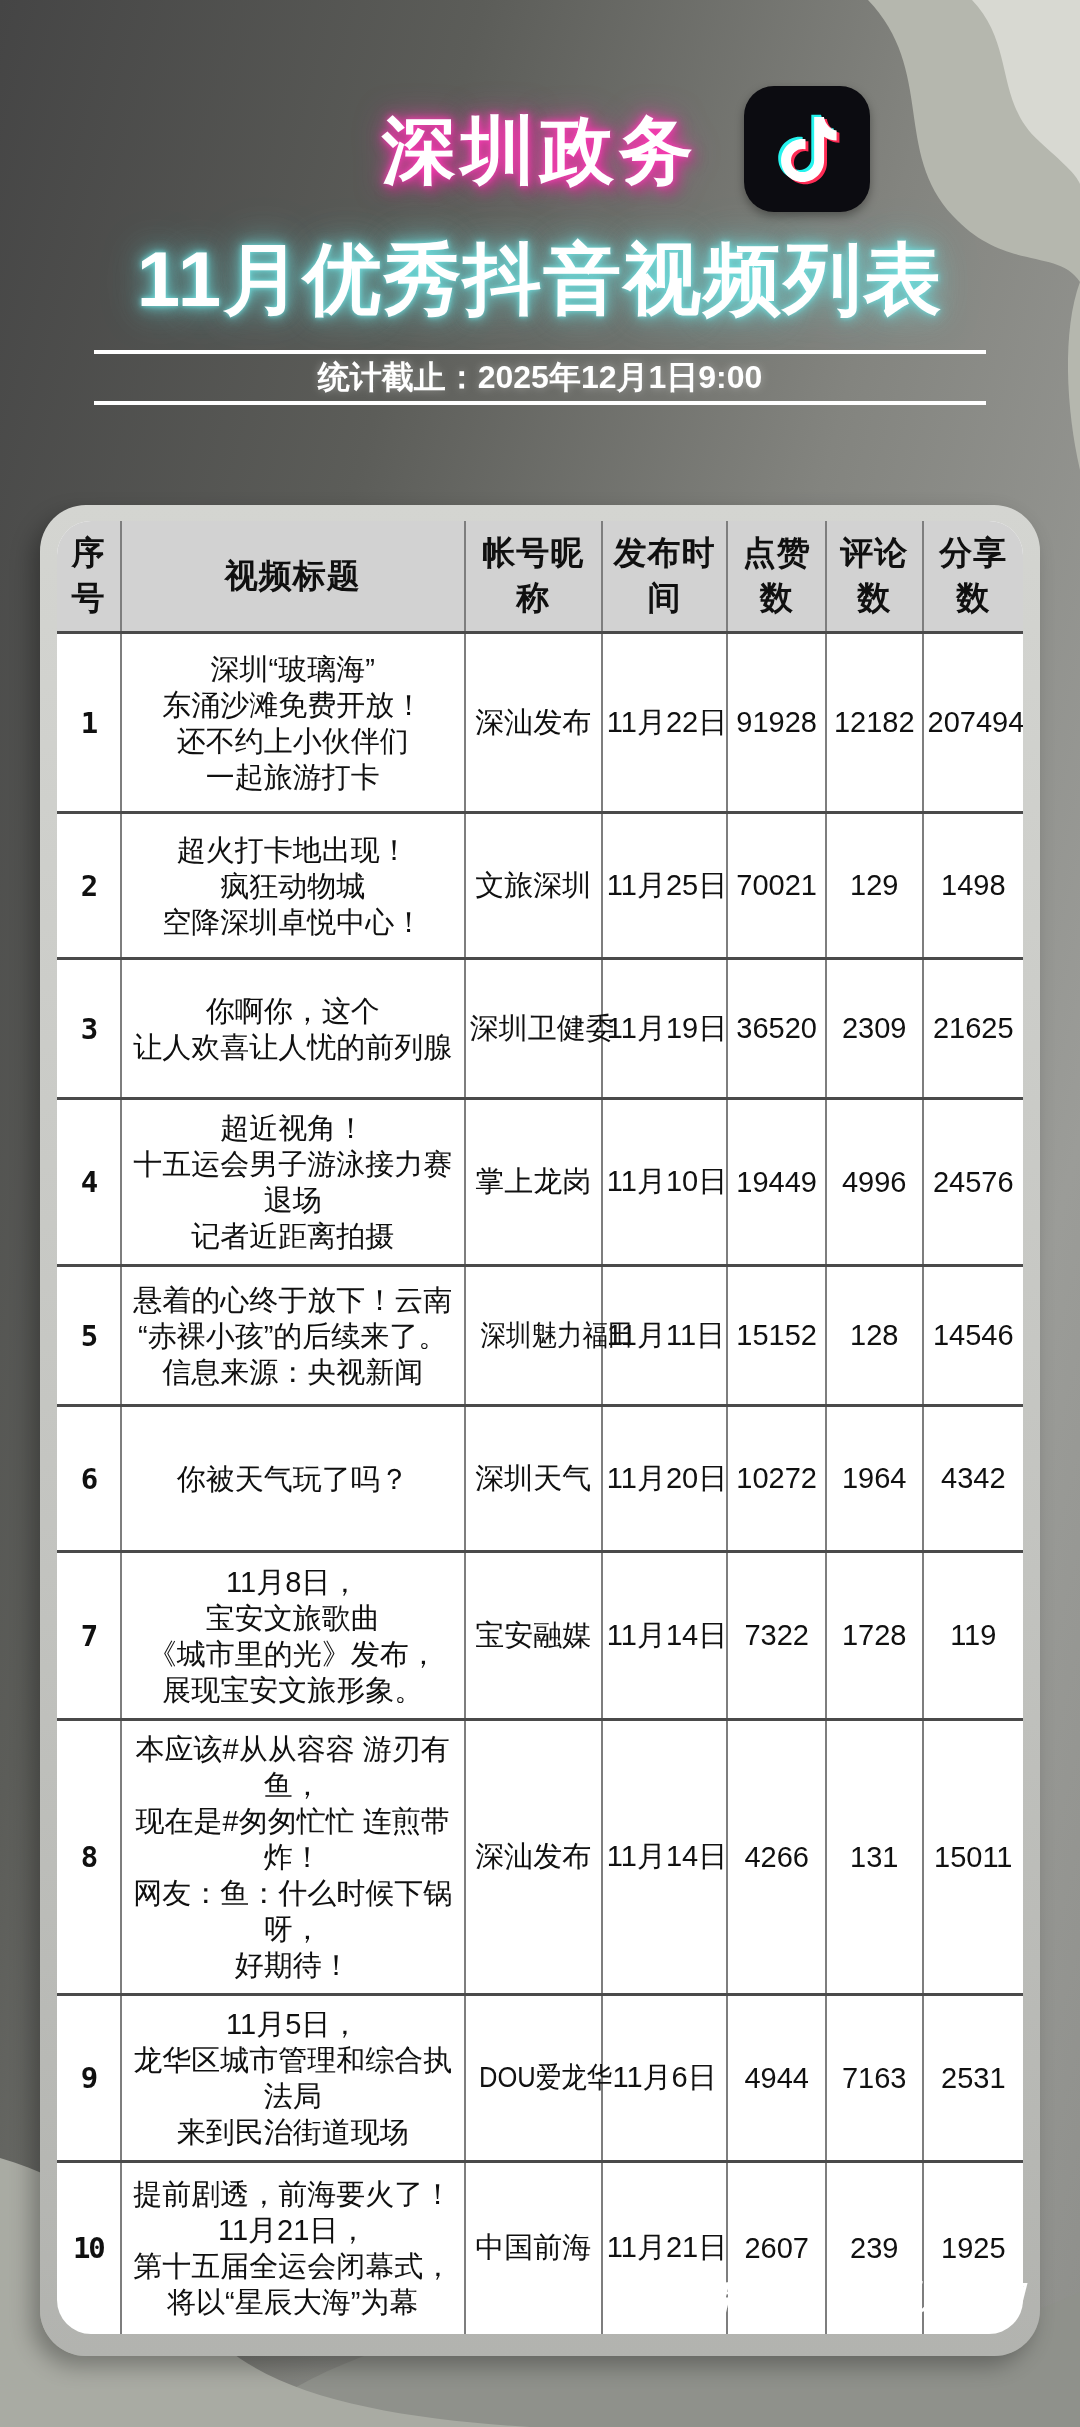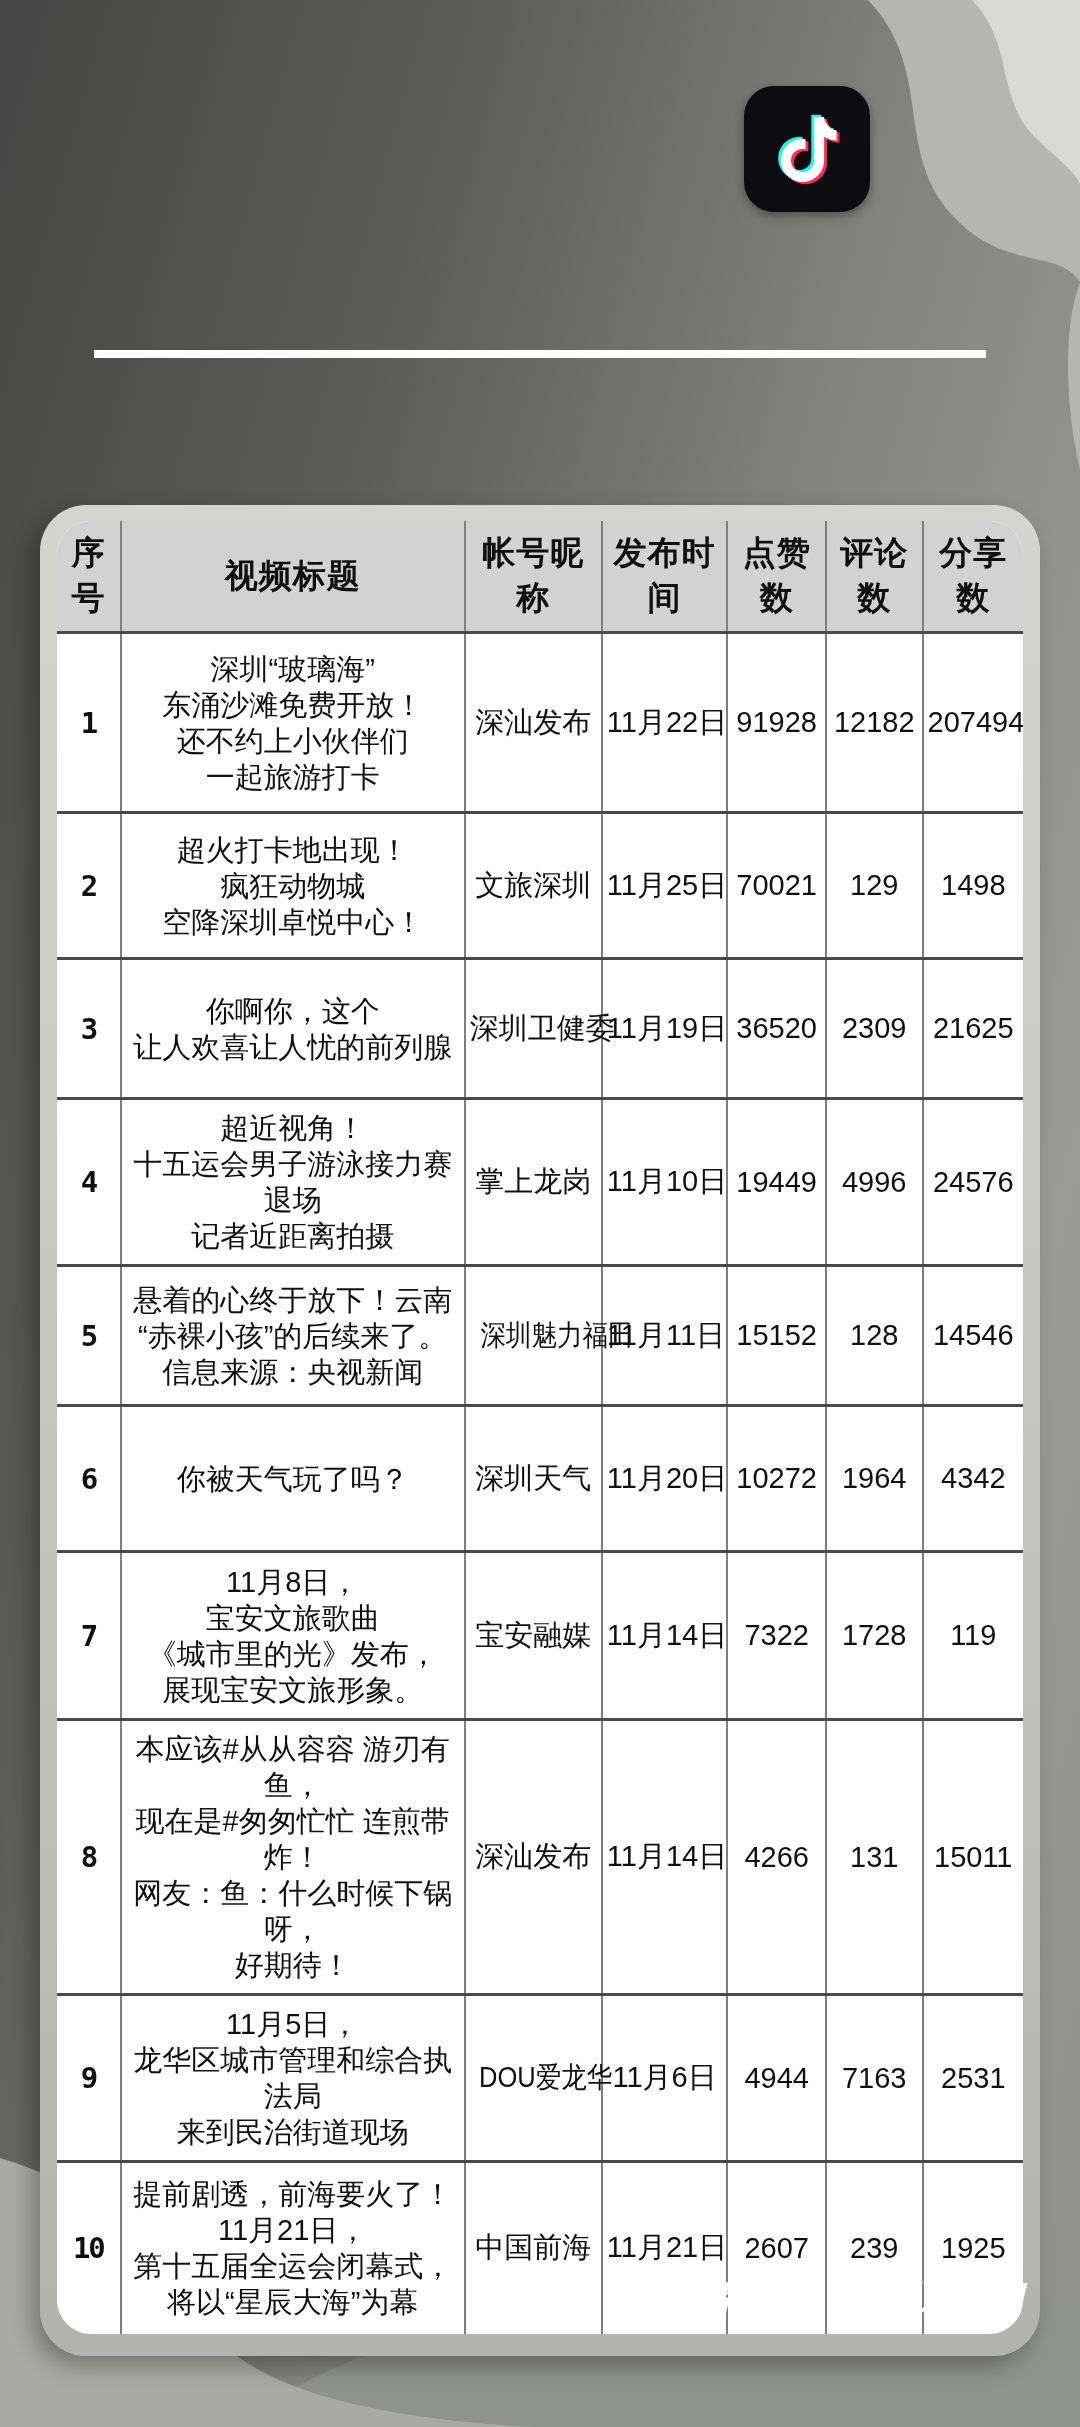--- a/index.html
+++ b/index.html
@@ -55,34 +55,37 @@
   <svg class="decor" viewBox="0 0 1080 2427" preserveAspectRatio="none" aria-hidden="true">
     <path d="M868,0 C935,70 893,152 953,216 C1005,272 1058,248 1080,282 L1080,0 Z" fill="#b5b7ae"></path>
     <path d="M972,0 C1016,46 994,102 1040,142 C1062,162 1076,174 1080,184 L1080,0 Z" fill="#d8d9d2"></path>
     <path d="M1080,282 C1062,330 1066,410 1080,470 Z" fill="#b5b7ae"></path>
     <path d="M235,2427 C350,2338 520,2298 662,2334 C792,2366 950,2352 1080,2292 L1080,2427 Z" fill="#8f918b"></path>
     <path d="M0,2158 C92,2184 150,2246 200,2320 C252,2394 385,2418 530,2427 L0,2427 Z" fill="#a9aba3"></path>
   </svg>
 
   <div class="hero">
     <div class="hero-row">
+      <div class="title1">深圳政务</div>
       <div class="douyin-badge">
         <svg width="86" height="86" viewBox="0 0 48 48" aria-hidden="true">
           <g>
             <path transform="translate(-1.6,-1.2)" fill="#25f4ee" d="M33.45 6.09c.73 3.91 3.39 6.98 7.06 7.65v5.51c-2.57 0-4.96-.77-6.96-2.1v13.27c0 6.63-5.38 12.01-12.01 12.01S9.53 37.05 9.53 30.42 14.91 18.41 21.54 18.41c.56 0 1.1.04 1.64.11v5.65a6.43 6.43 0 0 0-1.64-.21 6.46 6.46 0 1 0 6.46 6.46V6.09h5.45z"></path>
             <path transform="translate(1.6,1.2)" fill="#fe2c55" d="M33.45 6.09c.73 3.91 3.39 6.98 7.06 7.65v5.51c-2.57 0-4.96-.77-6.96-2.1v13.27c0 6.63-5.38 12.01-12.01 12.01S9.53 37.05 9.53 30.42 14.91 18.41 21.54 18.41c.56 0 1.1.04 1.64.11v5.65a6.43 6.43 0 0 0-1.64-.21 6.46 6.46 0 1 0 6.46 6.46V6.09h5.45z"></path>
             <path fill="#ffffff" d="M33.45 6.09c.73 3.91 3.39 6.98 7.06 7.65v5.51c-2.57 0-4.96-.77-6.96-2.1v13.27c0 6.63-5.38 12.01-12.01 12.01S9.53 37.05 9.53 30.42 14.91 18.41 21.54 18.41c.56 0 1.1.04 1.64.11v5.65a6.43 6.43 0 0 0-1.64-.21 6.46 6.46 0 1 0 6.46 6.46V6.09h5.45z"></path>
           </g>
         </svg>
       </div>
     </div>
+    <div class="title2">11月优秀抖音视频列表</div>
   </div>
 
   <div class="meta">
     <div class="meta-rule"></div>
+    <div class="meta-text">统计截止：2025年12月1日9:00</div>
     <div class="meta-rule"></div>
   </div>
 
   <div class="card">
     <div class="table-wrap">
       <table class="video-table">
         <colgroup>
           <col style="width:6.6%">
             <col style="width:35.6%">
             <col style="width:14.2%">

